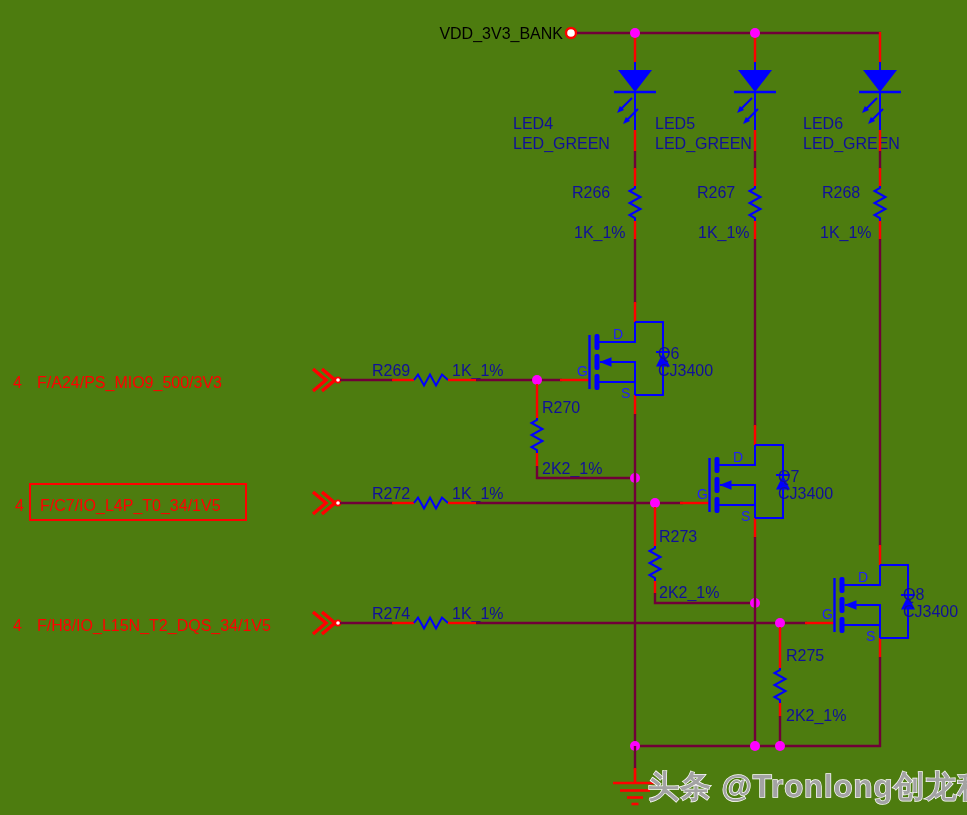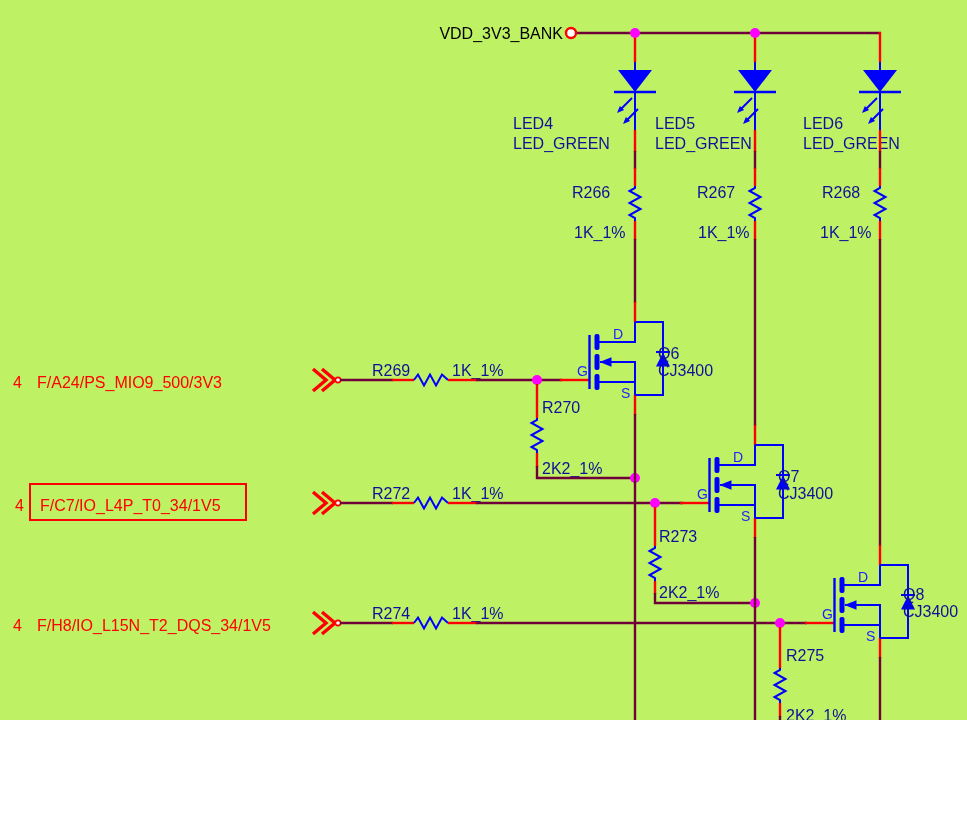--- a/index.html
+++ b/index.html
@@ -1,16 +1,16 @@
 <!DOCTYPE html>
 <html><head>
 <meta charset="utf-8">
 <style>
   html,body{margin:0;padding:0;background:#ffffff;}
-  .page{width:967px;height:720px;position:relative;background:#bef264;overflow:hidden;}
+  .page{width:967px;height:815px;position:relative;background:#4d7c0f;overflow:hidden;}
   svg{display:block;}
   text{font-family:"Liberation Sans","DejaVu Sans",sans-serif;}
   .wire{stroke:#700038;stroke-width:2.4;fill:none;}
   .pin{stroke:#ff0000;stroke-width:2.4;fill:none;}
   .comp{stroke:#0000ff;stroke-width:2;fill:none;}
   .comp-fill{fill:#0000ff;stroke:none;}
   .dot{fill:#ff00ff;stroke:none;}
   .refdes{fill:#10109a;font-size:16px;}
   .pinlabel{fill:#1e1eff;font-size:14px;}
   .netlabel{fill:#ff0000;font-size:16px;}

